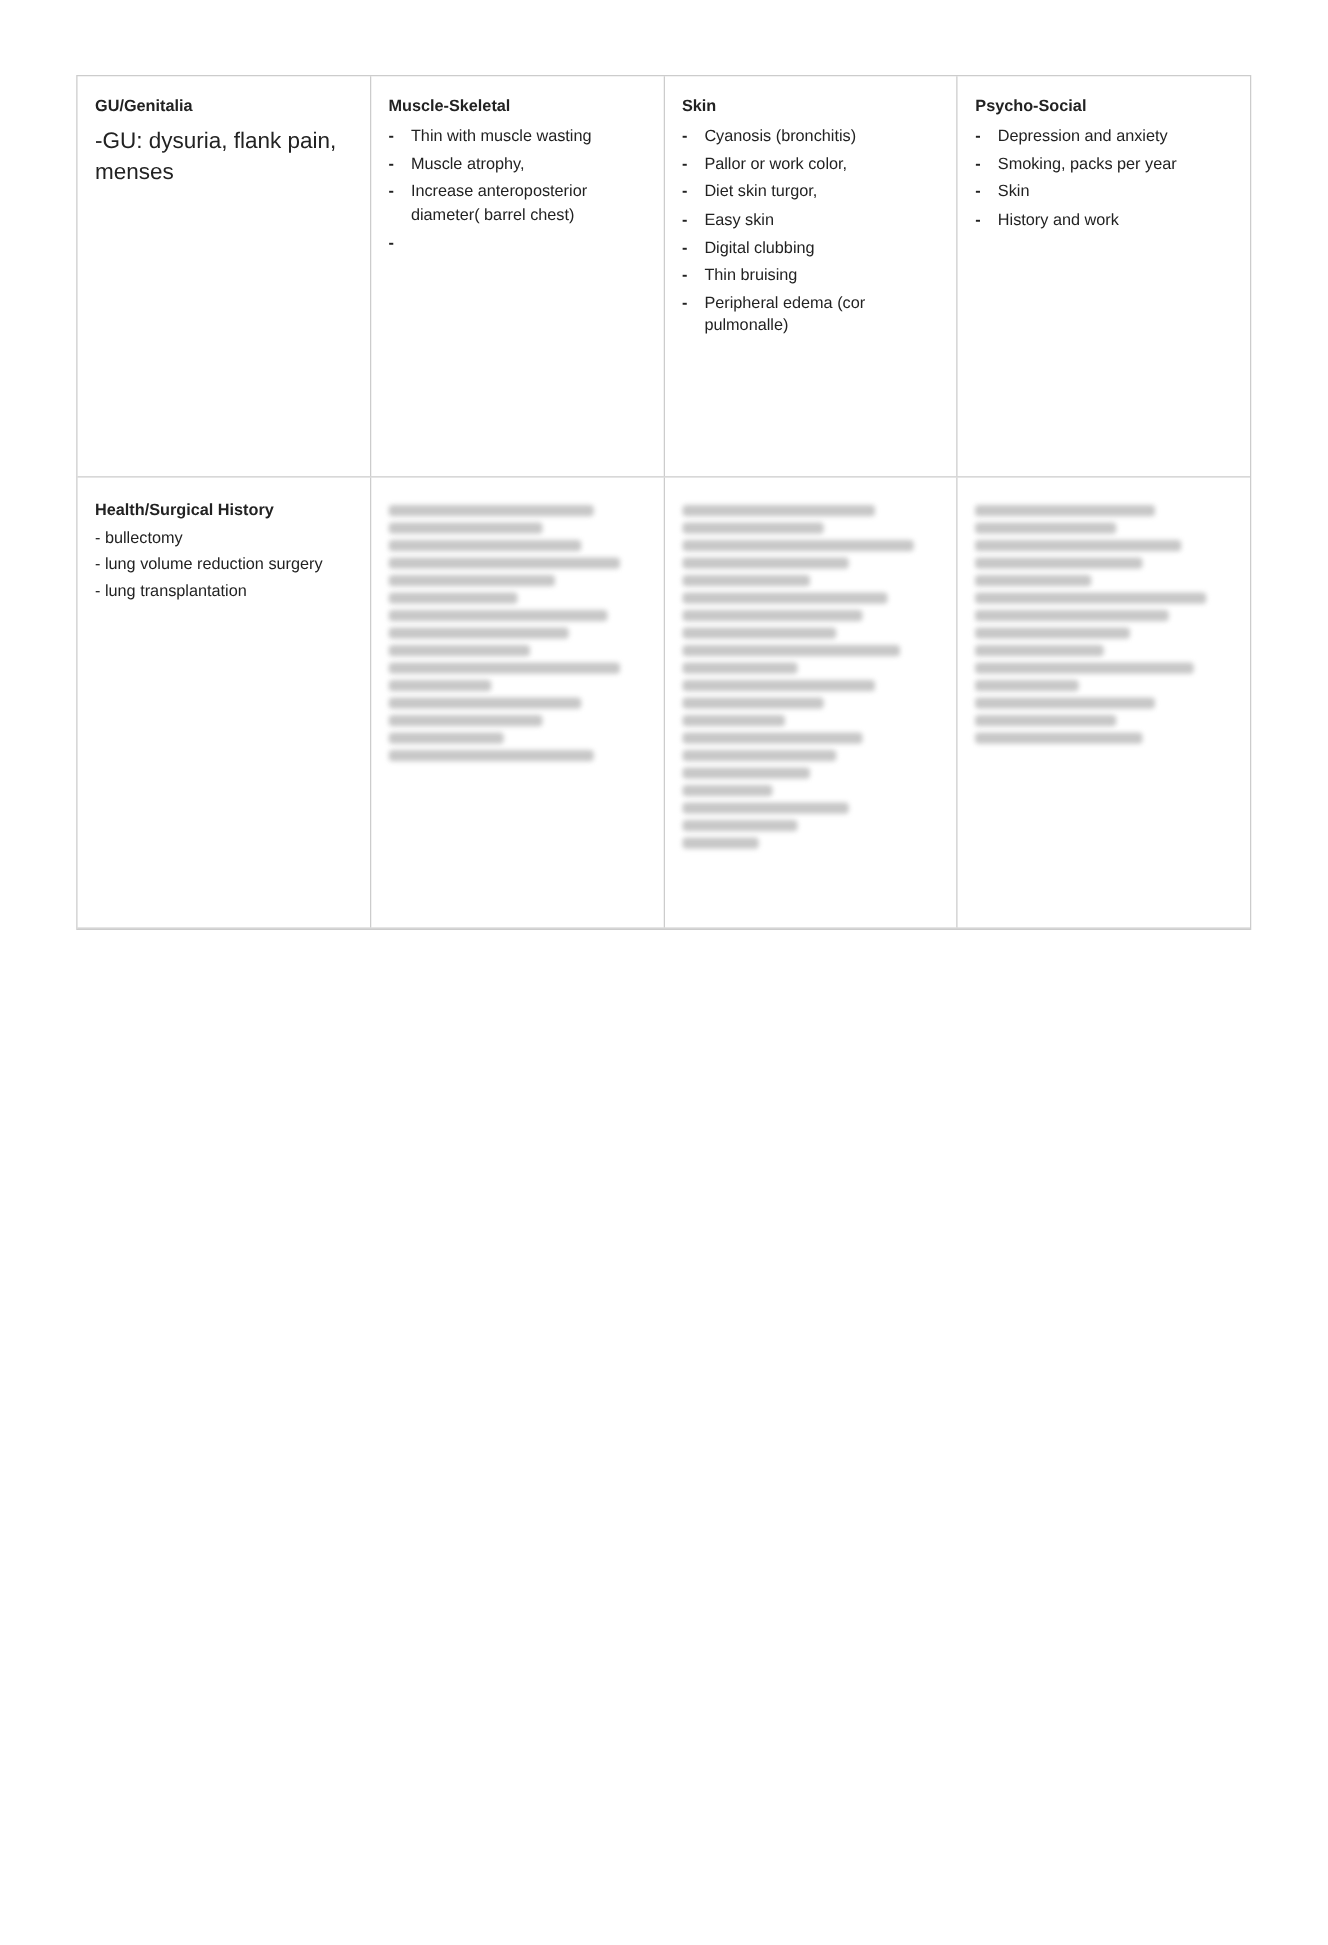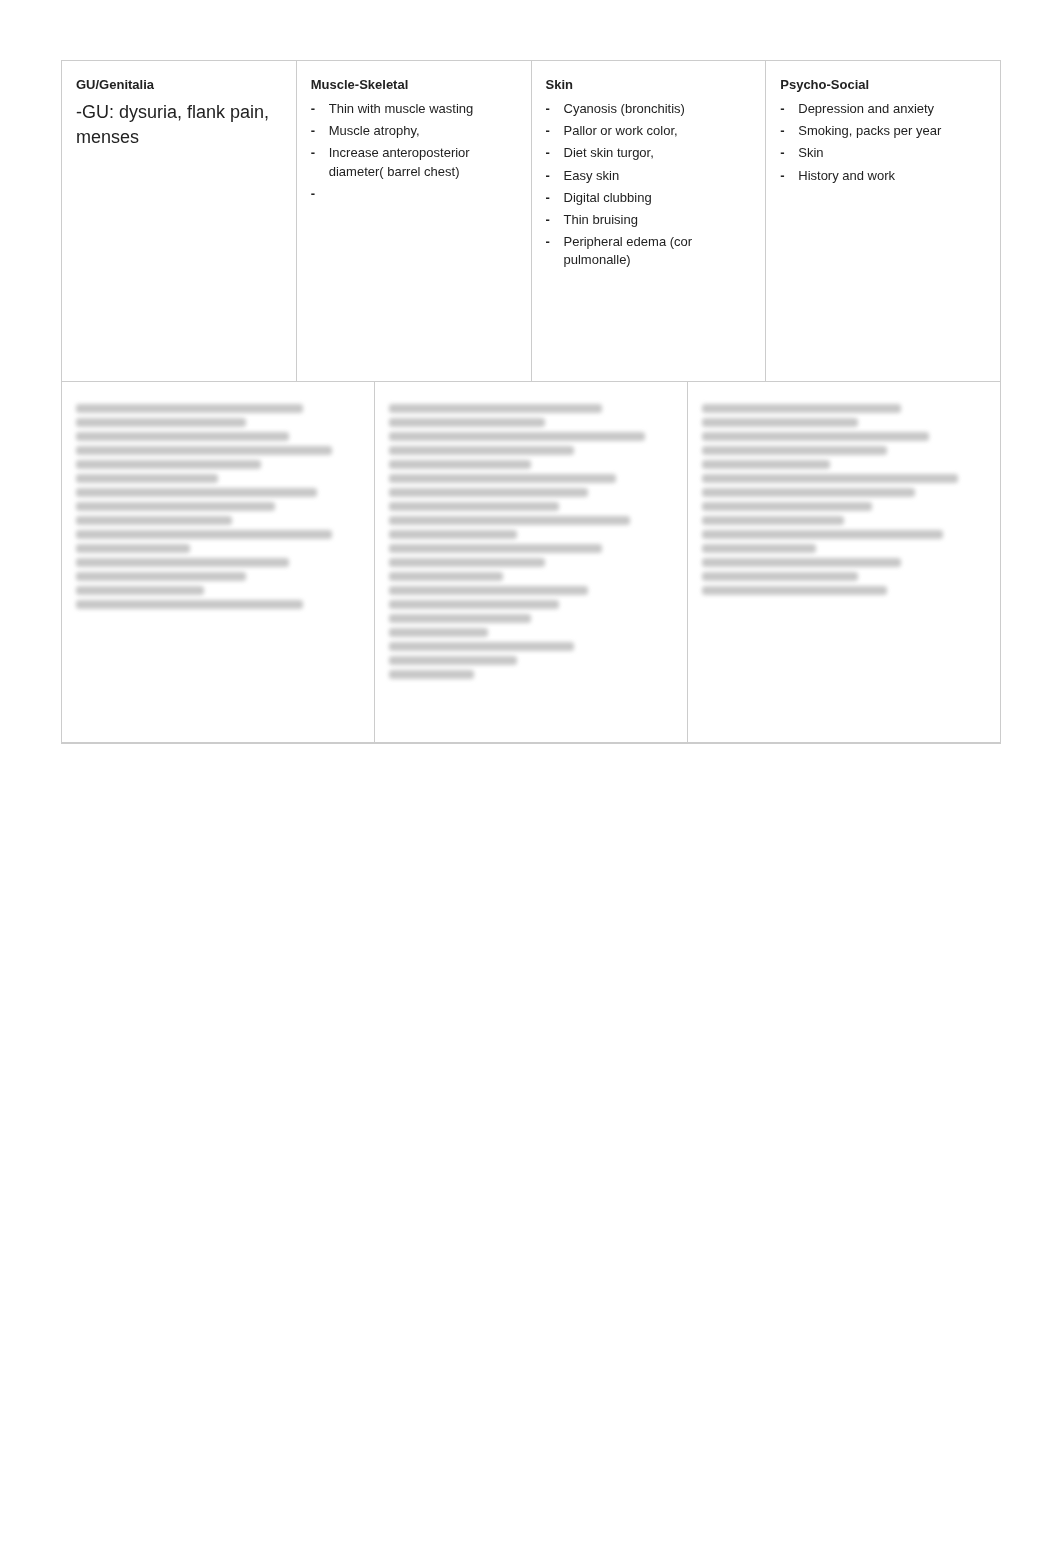--- a/index.html
+++ b/index.html
@@ -193,20 +193,28 @@
             <span class="dash">-</span>
             <span>History and work</span>
           </li>
         </ul>
       </div>
 
     </div>
 
     <div class="grid-row">
 
+      <div class="grid-cell row2-cell">
+        <div class="health-history-text">
+          <p><strong>Health/Surgical History</strong></p>
+          <p>- bullectomy</p>
+          <p>- lung volume reduction surgery</p>
+          <p>- lung transplantation</p>
+        </div>
+      </div>
 
       <div class="grid-cell row2-cell">
         <div class="blurred-lines">
           <div class="blur-line w-80"></div>
           <div class="blur-line w-60"></div>
           <div class="blur-line w-75"></div>
           <div class="blur-line w-90"></div>
           <div class="blur-line w-65"></div>
           <div class="blur-line w-50"></div>
           <div class="blur-line w-85"></div>

